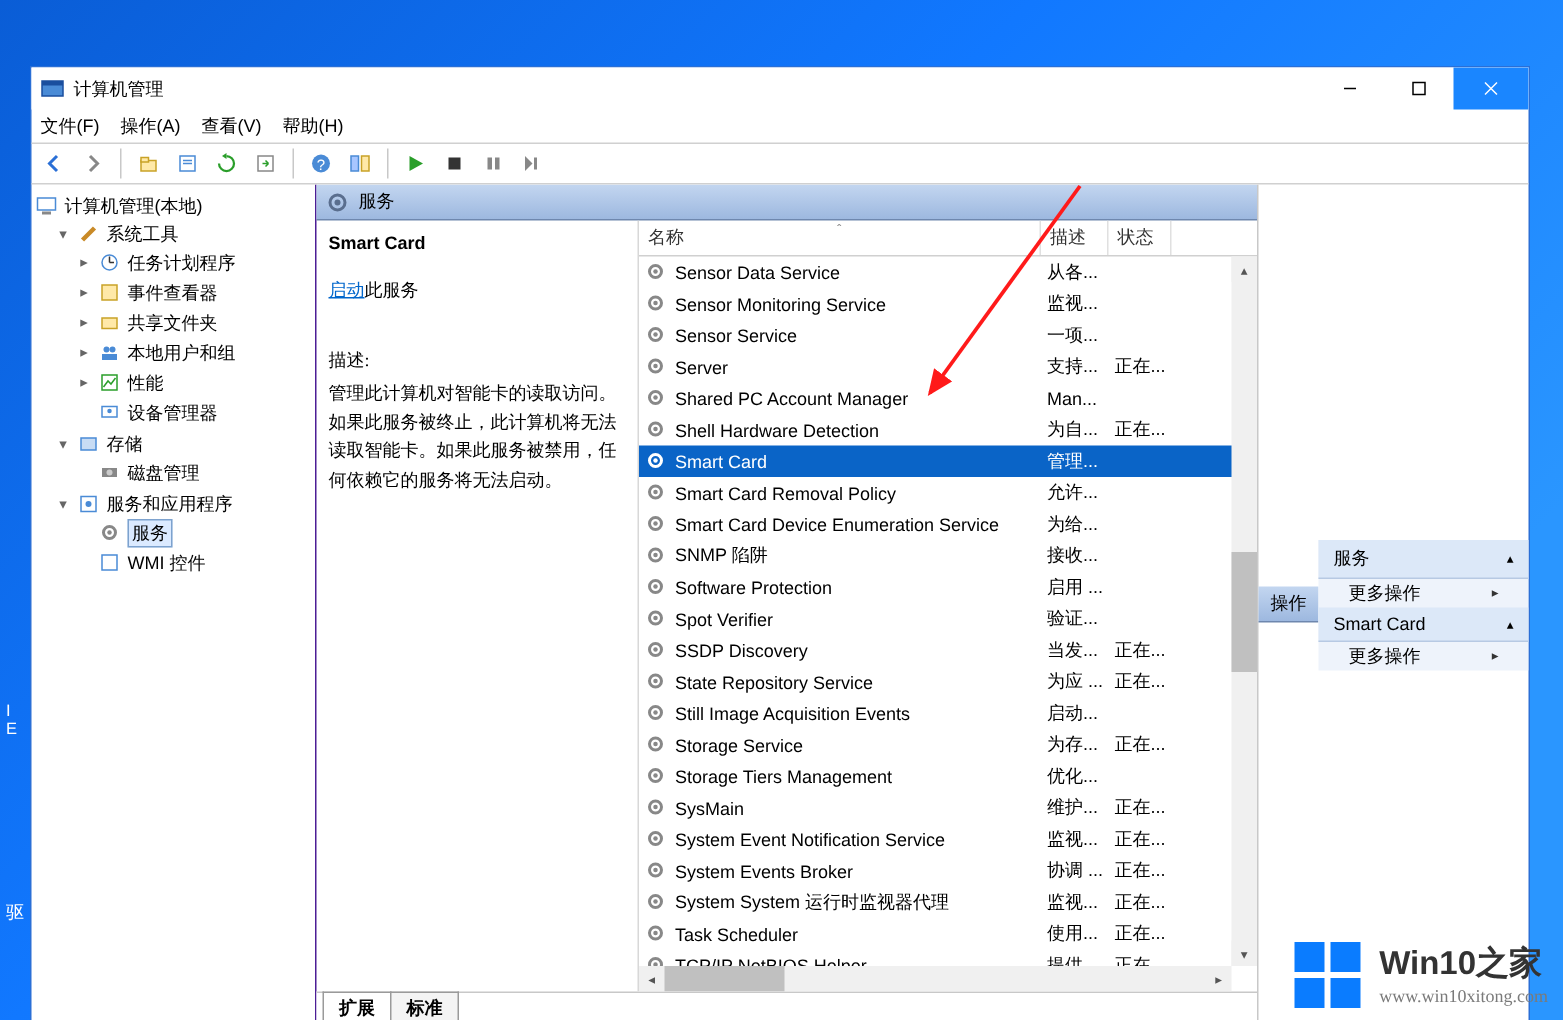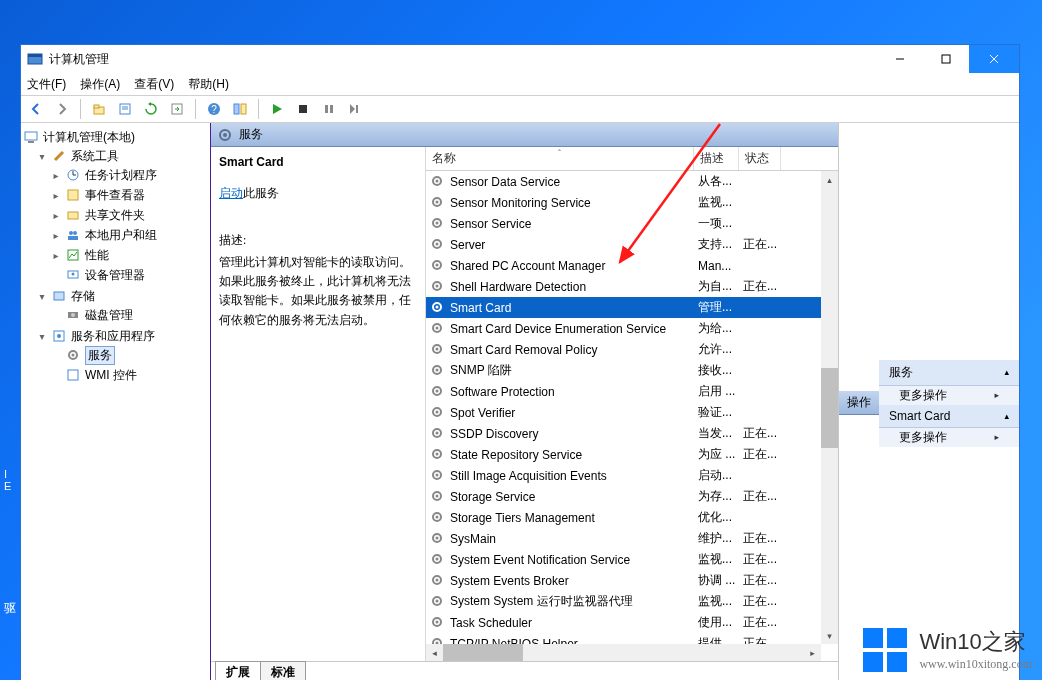--- a/index.html
+++ b/index.html
@@ -82,21 +82,21 @@
   .asec .tri { font-size:9px; }
   .aitem { padding:1px 20px; display:flex; justify-content:space-between; align-items:center;gap:32px;}
   .aitem .tri { font-size:9px; color:#333; }
 
   .arrow { position:absolute; pointer-events:none; }
 
   .watermark { position:absolute; right:10px; bottom:8px; display:flex; align-items:center; gap:12px;}
   .watermark .logo { display:flex; flex-wrap:wrap; width:44px; height:44px; gap:4px;}
   .watermark .logo div{ width:20px;height:20px;background:#0a7cff;}
   .watermark .txt { display:flex;flex-direction:column;}
-  .watermark .txt .t1{ font-size:22px; font-weight:normal; color:#333;}
+  .watermark .txt .t1{ font-size:22px; font-weight:bold; color:#333;}
   .watermark .txt .t2{ font-size:12px; color:#7a7a7a;font-family:Liberation Serif, serif;}
 </style>
 </head>
 <body>
 
 <div class="desk-text"><span>I</span><br><span>E</span></div>
 <div class="desk-text2">驱</div>
 
 <div class="window">
 
@@ -461,31 +461,31 @@
                   </svg></span>
                 <span class="nm">Smart Card</span>
                 <span class="de">管理...</span>
                 <span class="st"></span>
               </div>
               <div class="srow">
                 <span class="ic"><svg width="14" height="14">
                     <circle cx="7" cy="7" r="4" fill="none" stroke="#888" stroke-width="2"></circle>
                     <circle cx="7" cy="7" r="1.5" fill="#888"></circle>
                   </svg></span>
+                <span class="nm">Smart Card Removal Policy</span>
+                <span class="de">允许...</span>
+                <span class="st"></span>
+              </div>
+              <div class="srow">
+                <span class="ic"><svg width="14" height="14">
+                    <circle cx="7" cy="7" r="4" fill="none" stroke="#888" stroke-width="2"></circle>
+                    <circle cx="7" cy="7" r="1.5" fill="#888"></circle>
+                  </svg></span>
                 <span class="nm">Smart Card Device Enumeration Service</span>
                 <span class="de">为给...</span>
-                <span class="st"></span>
-              </div>
-              <div class="srow">
-                <span class="ic"><svg width="14" height="14">
-                    <circle cx="7" cy="7" r="4" fill="none" stroke="#888" stroke-width="2"></circle>
-                    <circle cx="7" cy="7" r="1.5" fill="#888"></circle>
-                  </svg></span>
-                <span class="nm">Smart Card Removal Policy</span>
-                <span class="de">允许...</span>
                 <span class="st"></span>
               </div>
               <div class="srow">
                 <span class="ic"><svg width="14" height="14">
                     <circle cx="7" cy="7" r="4" fill="none" stroke="#888" stroke-width="2"></circle>
                     <circle cx="7" cy="7" r="1.5" fill="#888"></circle>
                   </svg></span>
                 <span class="nm">SNMP 陷阱</span>
                 <span class="de">接收...</span>
                 <span class="st"></span>

